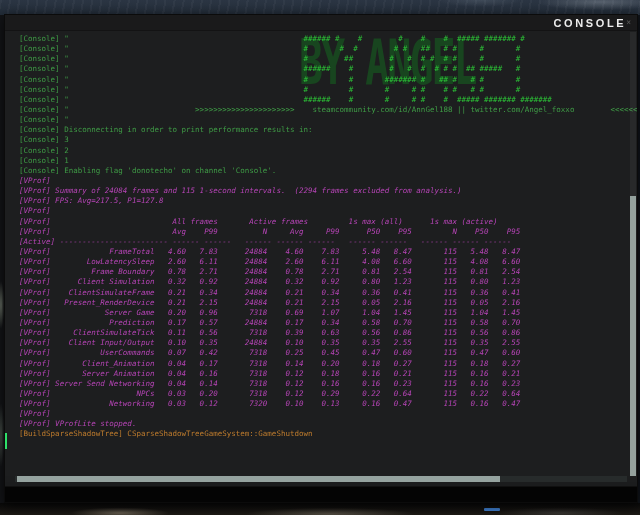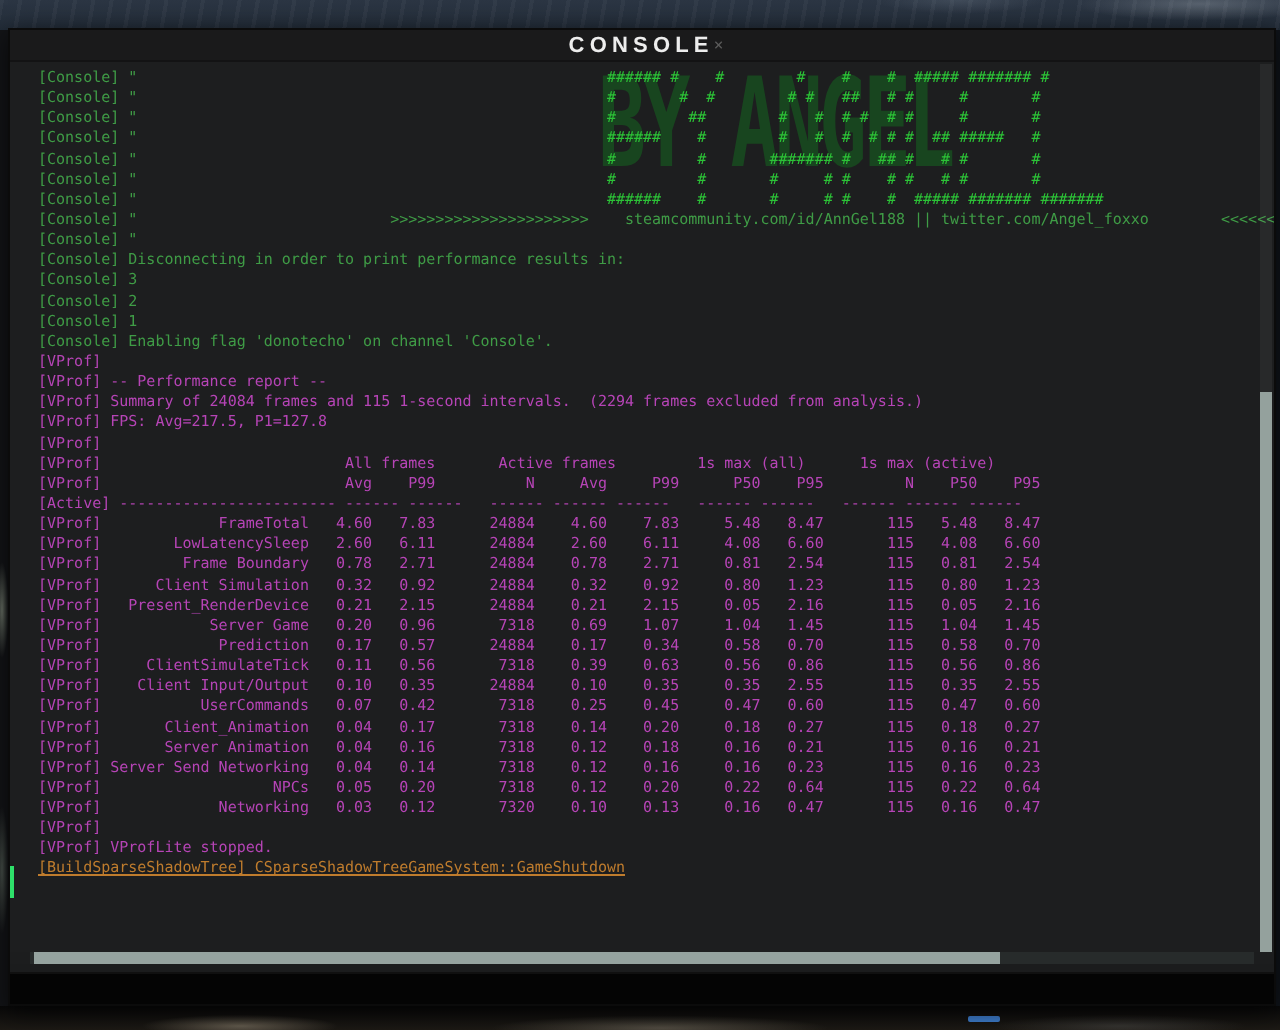--- a/index.html
+++ b/index.html
@@ -25,35 +25,35 @@
     background:
       radial-gradient(4px 30px at 1px 290px, rgba(190,205,180,0.5), rgba(190,205,180,0) 80%),
       radial-gradient(4px 40px at 1px 420px, rgba(150,170,150,0.4), rgba(150,170,150,0) 80%),
       #131417; }
 
   
   .console-window { position:absolute; left:4px; top:14px; width:634px; height:489px;
     background:#1c1d1e; border:1px solid #0b0b0b; box-shadow:0 3px 12px rgba(0,0,0,0.65);
     display:flex; flex-direction:column; }
   .titlebar { height:16px; flex:0 0 16px; background:#1a1a1b; border-bottom:1px solid #131314;
-    display:flex; align-items:center; justify-content:center; padding:0 6px 0 10px; }
+    display:flex; align-items:center; justify-content:flex-end; padding:0 6px 0 10px; }
   .title { font-family:"Liberation Sans",sans-serif; font-weight:bold; font-size:11px;
     letter-spacing:2.6px; color:#ededed; }
   .close { color:#5a5a5a; font-size:8px; line-height:8px; cursor:default; }
 
   .log { position:relative; flex:1 1 auto; overflow:hidden; background:#1d1e1f; padding:3px 0 0 14px; }
   .ghost { position:absolute; left:294px; top:-4px; z-index:0;
     font-family:"DejaVu Sans Mono",monospace; font-weight:bold; font-size:40px;
     letter-spacing:-2px; color:var(--ghost-green); opacity:0.8;
     transform:scaleY(1.55); transform-origin:top left; }
   .lines { position:relative; z-index:1; }
   .line { font-size:7.5px; line-height:10.14px; white-space:pre; color:var(--console-green); }
   .line .art { color:var(--art-green); }
-  .line.purple { color:var(--vprof-purple); }
-  .line.orange { color:var(--system-orange);text-decoration:underline; }
+  .line.purple { color:var(--vprof-purple);font-style:italic; }
+  .line.orange { color:var(--system-orange); }
 
   .accent { position:absolute; left:0; top:402px; width:2px; height:16px;
     background:var(--accent-teal); z-index:2; }
 
   .vscroll { position:absolute; right:1px; top:17px; bottom:26px; width:6px;
     background:rgba(255,255,255,0.05); z-index:3; }
   .vscroll .thumb { position:absolute; left:0; right:0; top:37%; bottom:0; background:#94a19d; }
 
   .hscroll { flex:0 0 6px; margin:0 10px 0 10px; background:#272b2b; position:relative; }
   .hscroll .thumb { position:absolute; left:2px; top:0; bottom:0; width:79%; background:#95a39f; }
@@ -86,41 +86,41 @@
         <div class="line"><span>[Console] "</span><span class="art">                                                    #         #       #     # #    # #   # #       #       </span></div>
         <div class="line"><span>[Console] "</span><span class="art">                                                    ######    #       #     # #    #  ##### ####### #######</span></div>
         <div class="line"><span>[Console] "                            &gt;&gt;&gt;&gt;&gt;&gt;&gt;&gt;&gt;&gt;&gt;&gt;&gt;&gt;&gt;&gt;&gt;&gt;&gt;&gt;&gt;&gt;    steamcommunity.com/id/AnnGel188 || twitter.com/Angel_foxxo        &lt;&lt;&lt;&lt;&lt;&lt;&lt;&lt;&lt;&lt;&lt;&lt;&lt;&lt;&lt;&lt;&lt;&lt;</span></div>
         <div class="line"><span>[Console] "</span></div>
         <div class="line"><span>[Console] Disconnecting in order to print performance results in:</span></div>
         <div class="line"><span>[Console] 3</span></div>
         <div class="line"><span>[Console] 2</span></div>
         <div class="line"><span>[Console] 1</span></div>
         <div class="line"><span>[Console] Enabling flag 'donotecho' on channel 'Console'.</span></div>
         <div class="line purple"><span>[VProf]</span></div>
-        <div class="line purple"><span>[VProf] -- Performance report --</span></div>
         <div class="line purple"><span>[VProf] Summary of 24084 frames and 115 1-second intervals.  (2294 frames excluded from analysis.)</span></div>
         <div class="line purple"><span>[VProf] FPS: Avg=217.5, P1=127.8</span></div>
         <div class="line purple"><span>[VProf]</span></div>
         <div class="line purple"><span>[VProf]                           All frames       Active frames         1s max (all)      1s max (active)</span></div>
         <div class="line purple"><span>[VProf]                           Avg    P99          N     Avg     P99      P50    P95         N    P50    P95</span></div>
         <div class="line purple"><span>[Active] ------------------------ ------ ------   ------ ------ ------   ------ ------   ------ ------ ------</span></div>
         <div class="line purple"><span>[VProf]             FrameTotal   4.60   7.83      24884    4.60    7.83     5.48   8.47       115   5.48   8.47</span></div>
         <div class="line purple"><span>[VProf]        LowLatencySleep   2.60   6.11      24884    2.60    6.11     4.08   6.60       115   4.08   6.60</span></div>
         <div class="line purple"><span>[VProf]         Frame Boundary   0.78   2.71      24884    0.78    2.71     0.81   2.54       115   0.81   2.54</span></div>
         <div class="line purple"><span>[VProf]      Client Simulation   0.32   0.92      24884    0.32    0.92     0.80   1.23       115   0.80   1.23</span></div>
+        <div class="line purple"><span>[VProf]    ClientSimulateFrame   0.21   0.34      24884    0.21    0.34     0.36   0.41       115   0.36   0.41</span></div>
         <div class="line purple"><span>[VProf]   Present_RenderDevice   0.21   2.15      24884    0.21    2.15     0.05   2.16       115   0.05   2.16</span></div>
         <div class="line purple"><span>[VProf]            Server Game   0.20   0.96       7318    0.69    1.07     1.04   1.45       115   1.04   1.45</span></div>
         <div class="line purple"><span>[VProf]             Prediction   0.17   0.57      24884    0.17    0.34     0.58   0.70       115   0.58   0.70</span></div>
         <div class="line purple"><span>[VProf]     ClientSimulateTick   0.11   0.56       7318    0.39    0.63     0.56   0.86       115   0.56   0.86</span></div>
         <div class="line purple"><span>[VProf]    Client Input/Output   0.10   0.35      24884    0.10    0.35     0.35   2.55       115   0.35   2.55</span></div>
         <div class="line purple"><span>[VProf]           UserCommands   0.07   0.42       7318    0.25    0.45     0.47   0.60       115   0.47   0.60</span></div>
         <div class="line purple"><span>[VProf]       Client_Animation   0.04   0.17       7318    0.14    0.20     0.18   0.27       115   0.18   0.27</span></div>
         <div class="line purple"><span>[VProf]       Server Animation   0.04   0.16       7318    0.12    0.18     0.16   0.21       115   0.16   0.21</span></div>
         <div class="line purple"><span>[VProf] Server Send Networking   0.04   0.14       7318    0.12    0.16     0.16   0.23       115   0.16   0.23</span></div>
-        <div class="line purple"><span>[VProf]                   NPCs   0.05   0.20       7318    0.12    0.20     0.22   0.64       115   0.22   0.64</span></div>
+        <div class="line purple"><span>[VProf]                   NPCs   0.03   0.20       7318    0.12    0.29     0.22   0.64       115   0.22   0.64</span></div>
         <div class="line purple"><span>[VProf]             Networking   0.03   0.12       7320    0.10    0.13     0.16   0.47       115   0.16   0.47</span></div>
         <div class="line purple"><span>[VProf]</span></div>
         <div class="line purple"><span>[VProf] VProfLite stopped.</span></div>
         <div class="line orange"><span>[BuildSparseShadowTree] CSparseShadowTreeGameSystem::GameShutdown</span></div>
       </div>
     <div class="accent"></div>
   </div>
 
   <div class="hscroll">
     <div class="thumb"></div>

